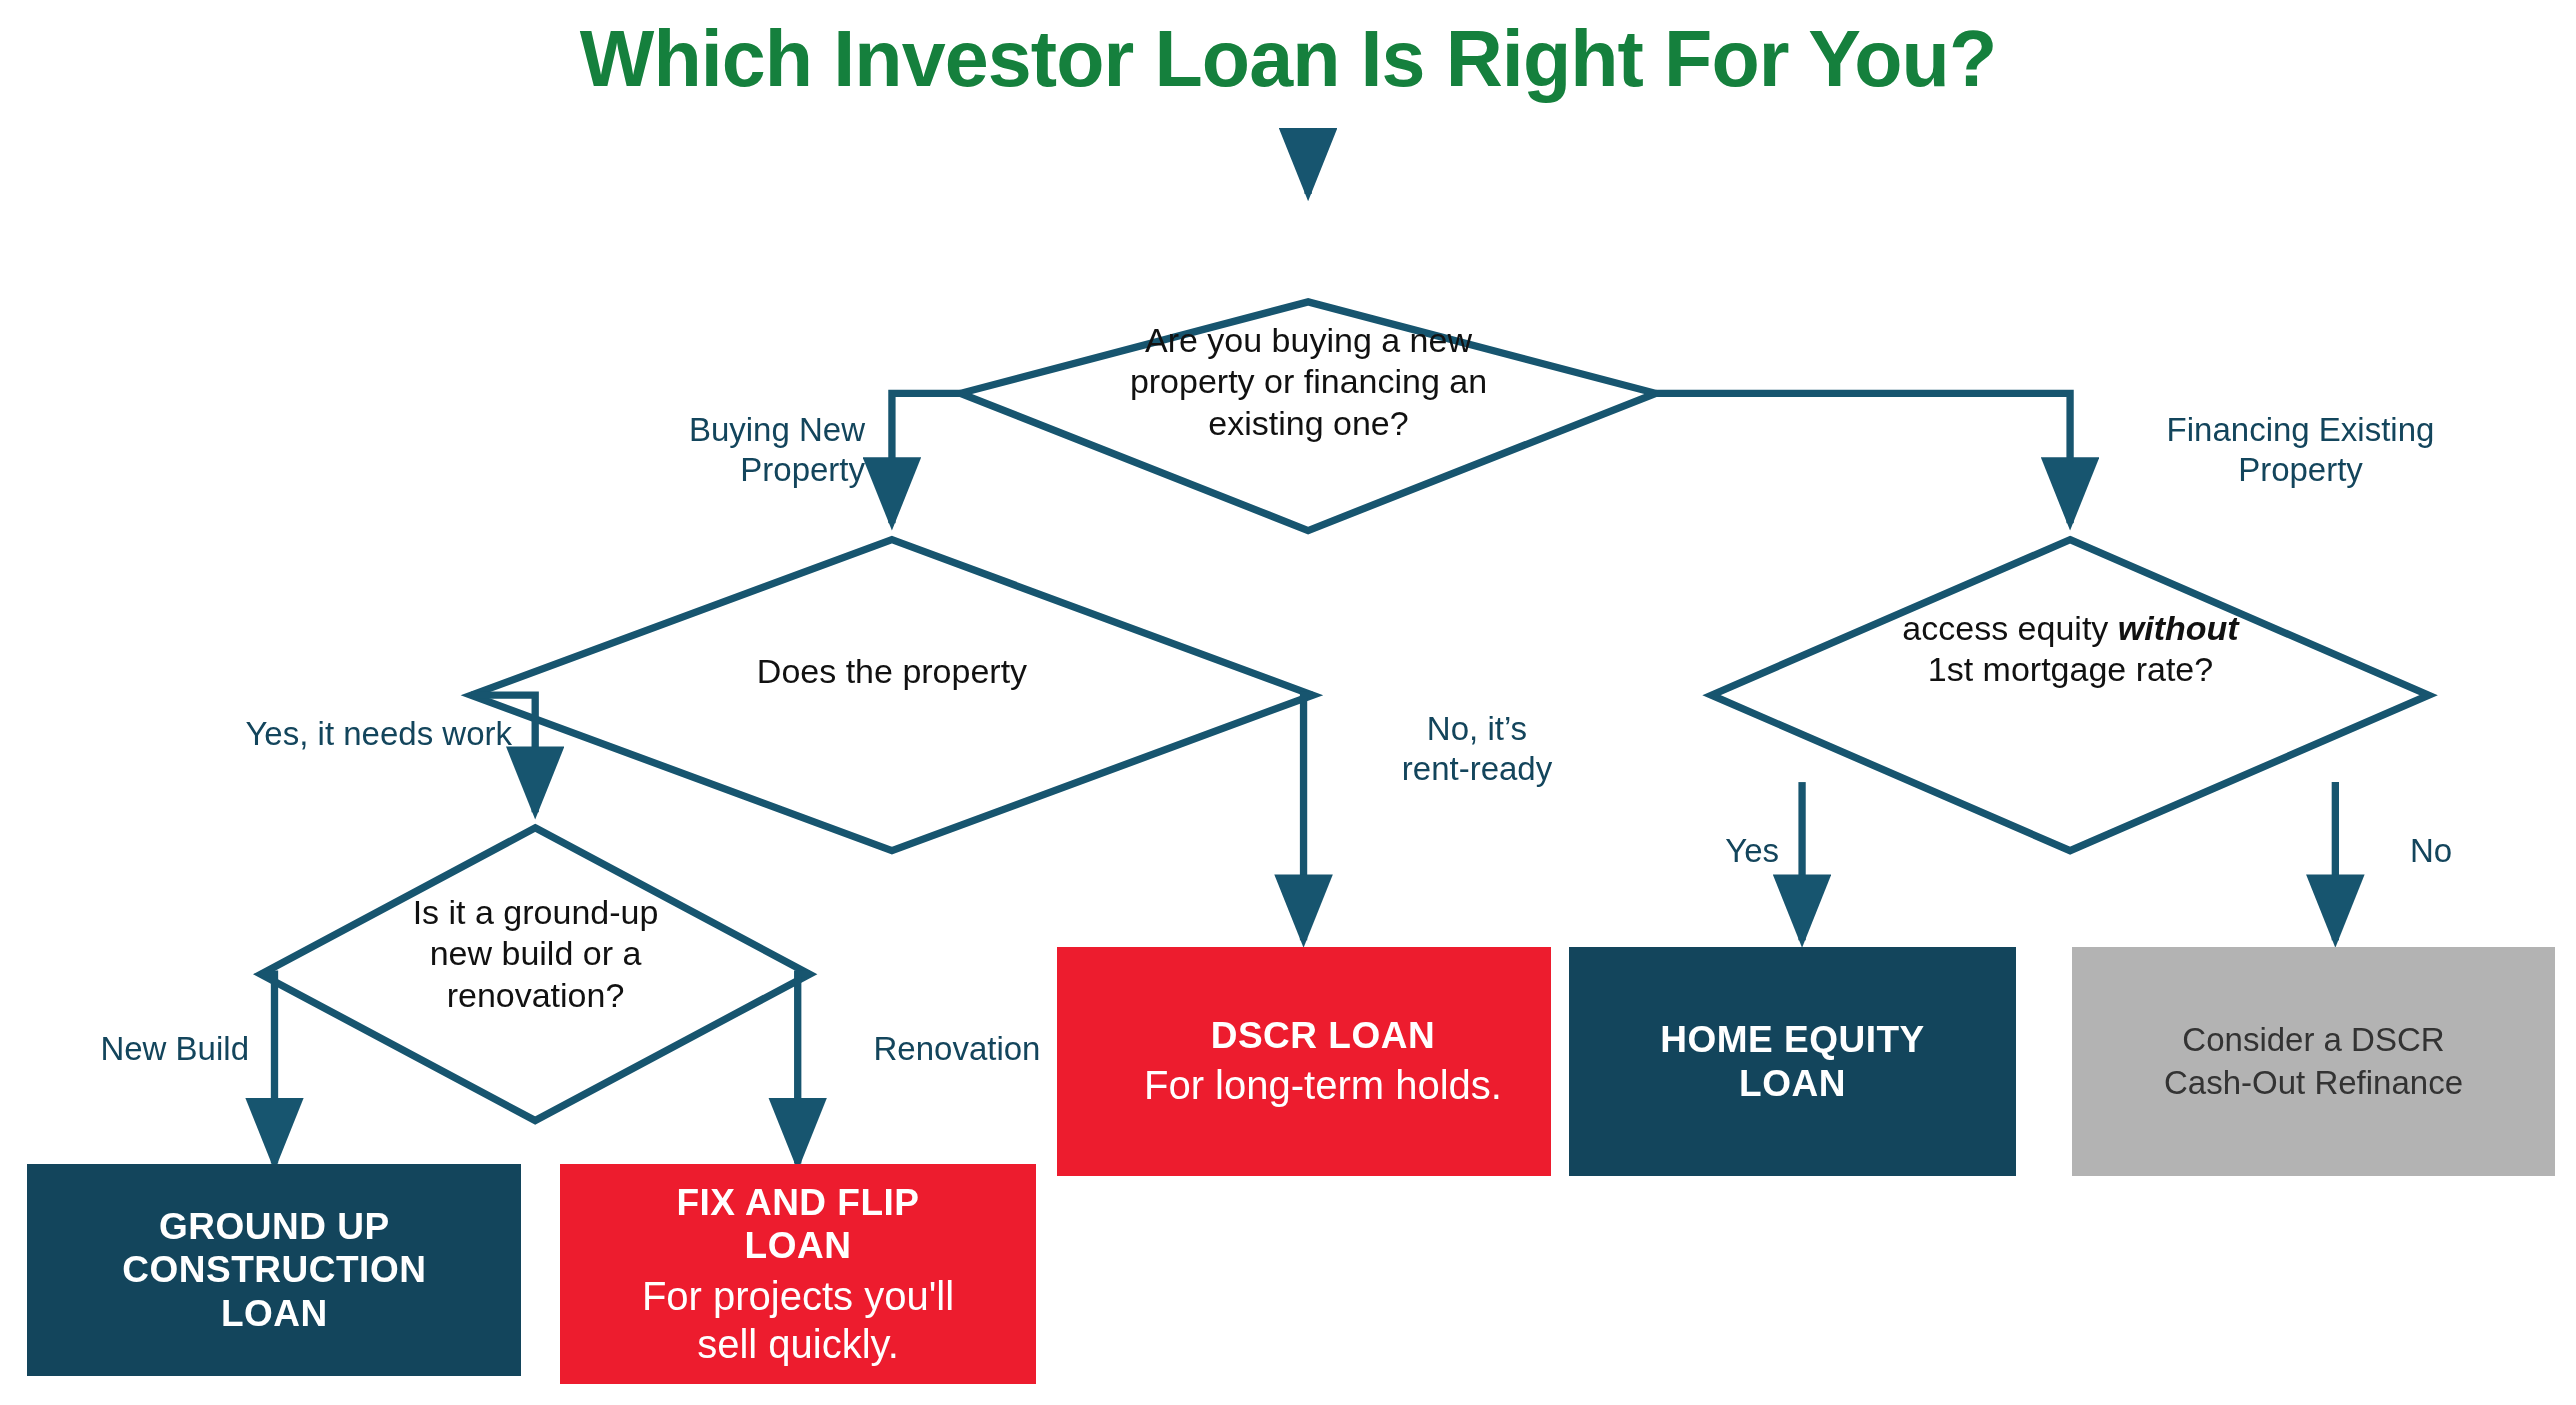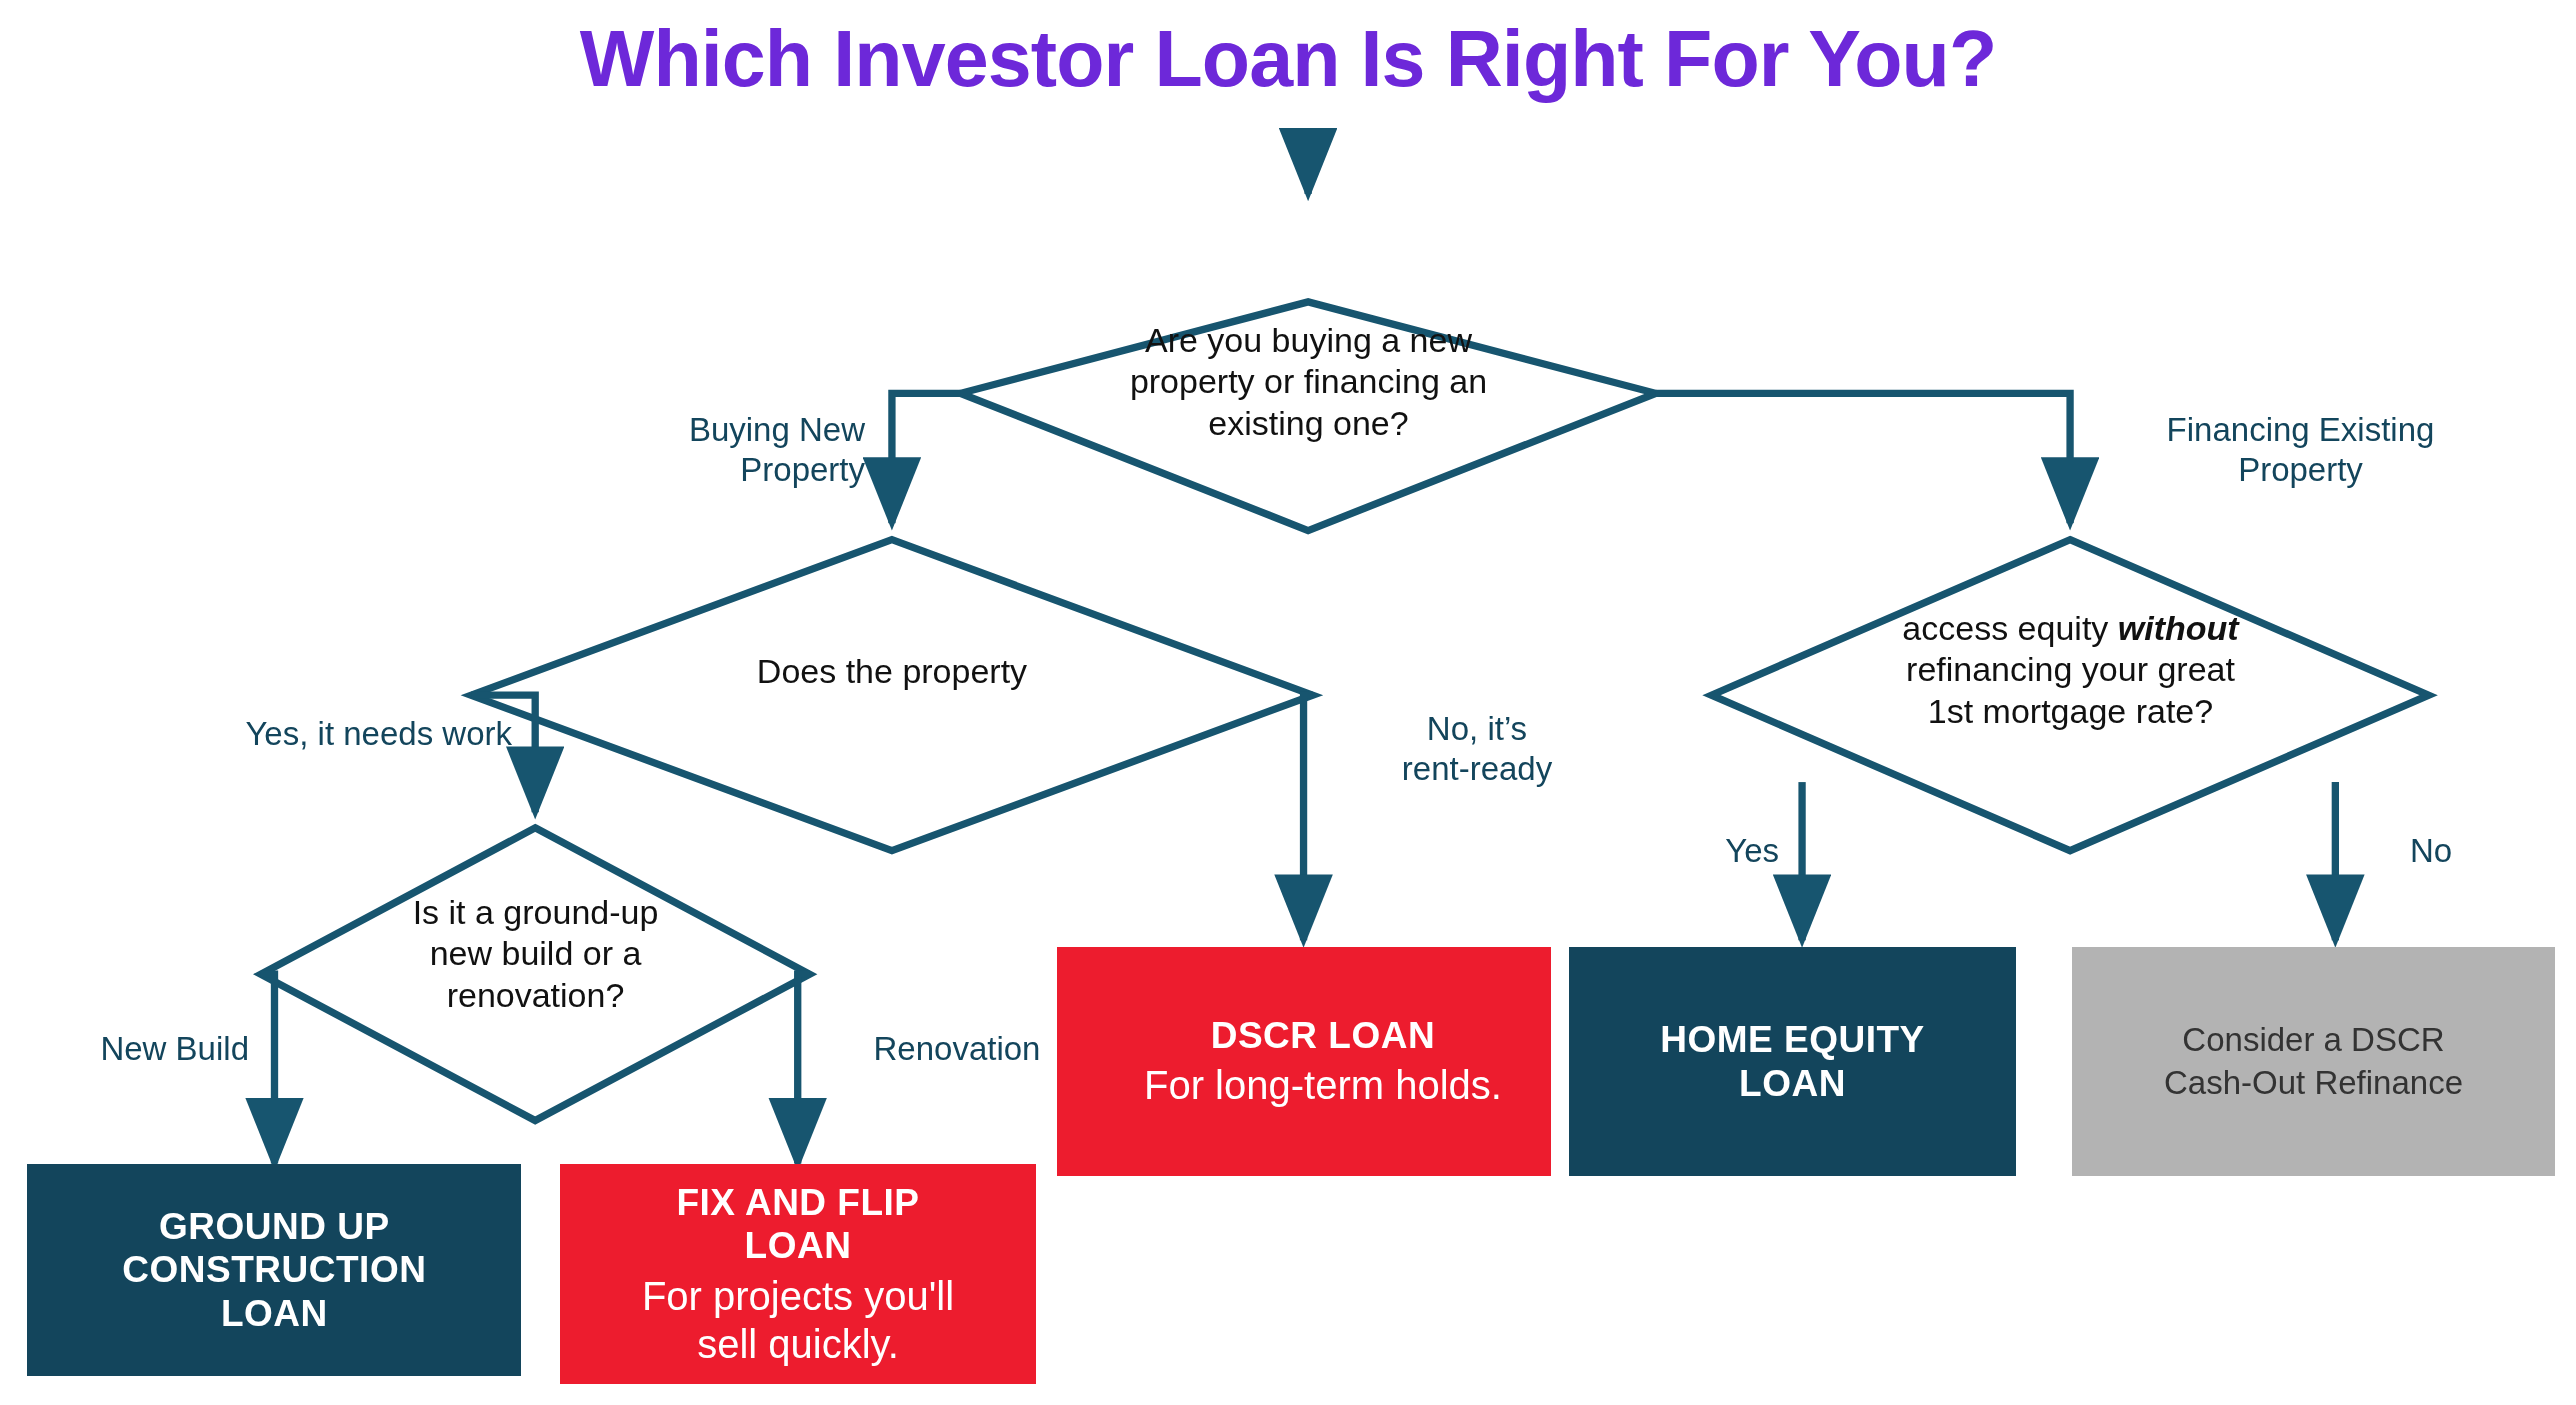--- a/index.html
+++ b/index.html
@@ -27,21 +27,21 @@
 
   
   .page-title {
     position: absolute;
     left: 0;
     top: 18.3px;
     width: 2576px;
     text-align: center;
     font-size: 79px;
     font-weight: bold;
-    color: #6d28d9;
+    color: #15803d;
     letter-spacing: -0.9px;
     line-height: 1.05;
   }
 
   
   .diamond-text {
     position: absolute;
     text-align: center;
     color: #111111;
     font-size: 34px;
@@ -160,21 +160,20 @@
   <div class="diamond-text" style="left:316px; top:892px; width:439px;">
     <div>Is it a ground-up</div>
     <div>new build or a</div>
     <div>renovation?</div>
   </div>
 
   <div class="diamond-text" style="left:1787px; top:608px; width:567px;">
     <div>
       <span>access equity </span><em>without</em>
     </div>
-    <div>refinancing your great</div>
     <div>1st mortgage rate?</div>
   </div>
 
   <div class="edge-label right-align" style="left:549px; top:410px; width:316px;">Buying New
 Property</div>
 
   <div class="edge-label left-align" style="left:2090px; top:410px; width:421px;">Financing Existing
 Property</div>
 
   <div class="edge-label right-align" style="left:119px; top:714px; width:393px;">Yes, it needs work</div>

